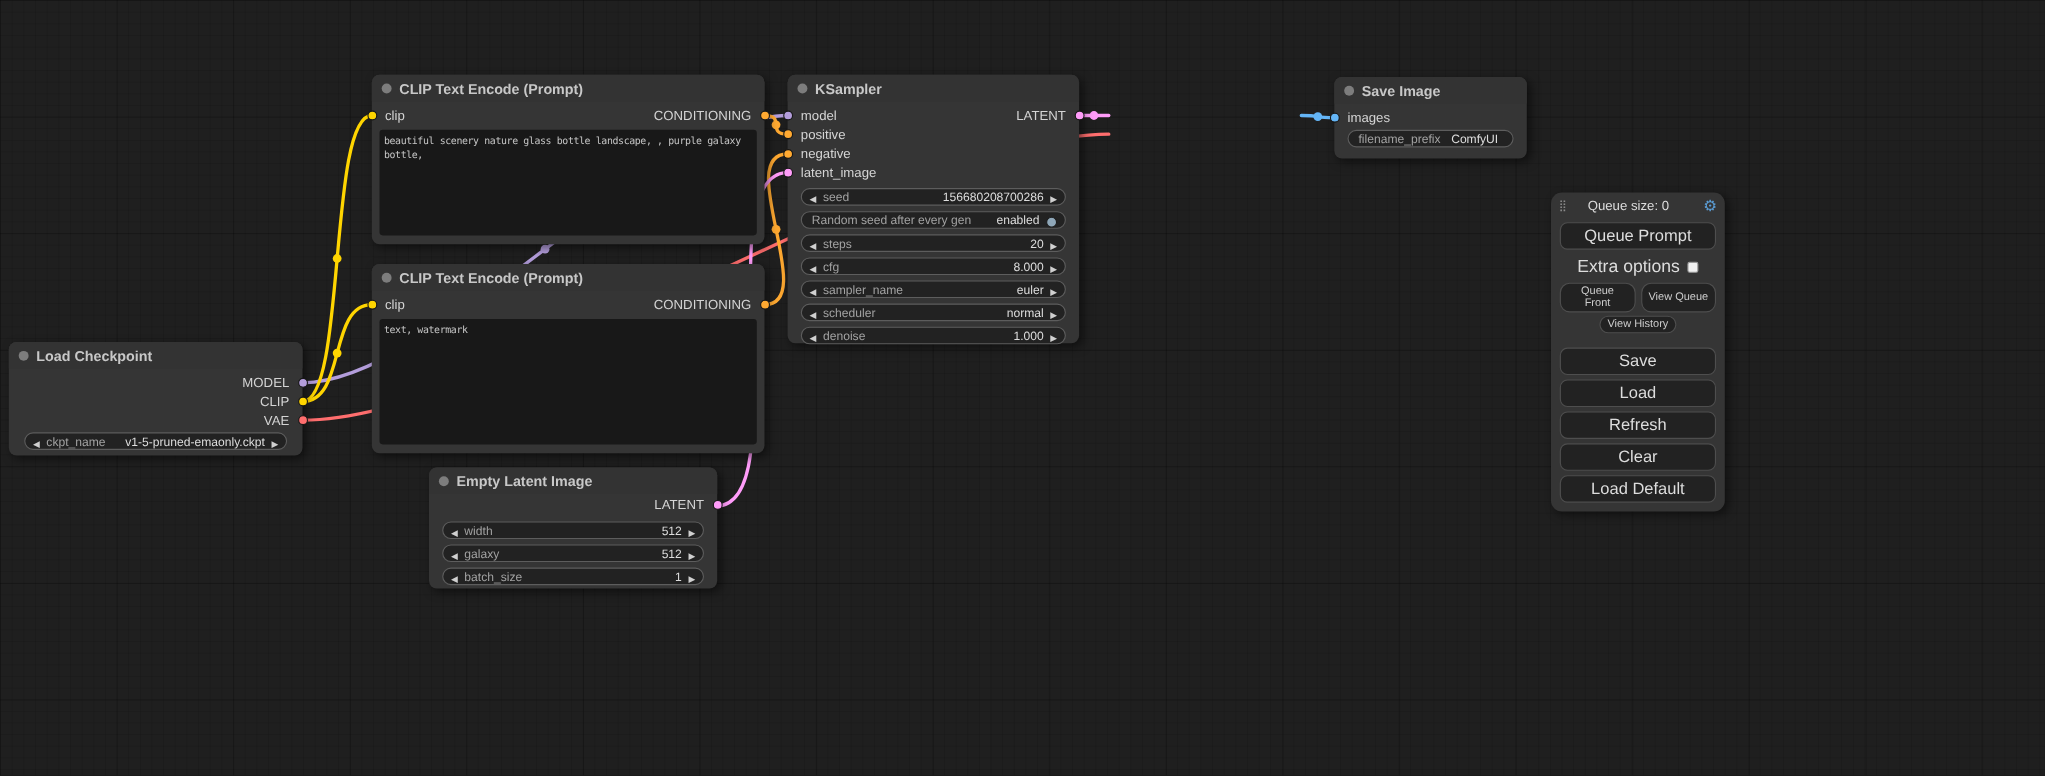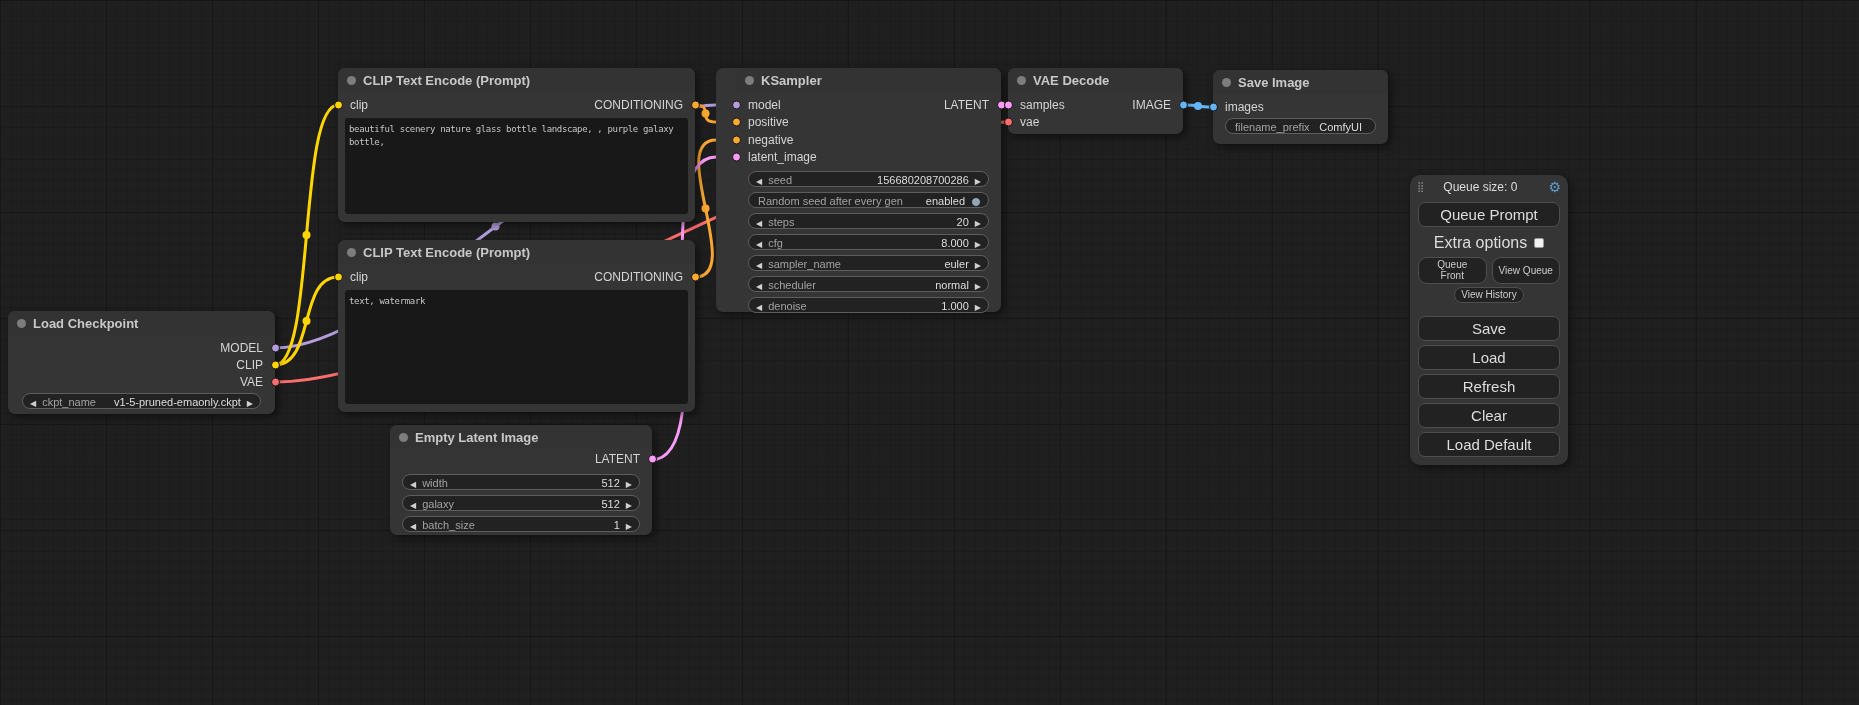--- a/index.html
+++ b/index.html
@@ -187,21 +187,21 @@
       </div>
       <div class="widget">
         <span class="warr">◀</span>
         <span class="wlabel">batch_size</span>
         <span class="wvalue">1</span>
         <span class="warr">▶</span>
       </div>
     </div>
   </div>
 
-  <div class="node" style="left:716px;top:68px;width:265px;height:244px;padding-left:20px;">
+  <div class="node" style="left:716px;top:68px;width:265px;height:244px;">
     <div class="nheader">
       <span class="ndot"></span>
       <span>KSampler</span>
     </div>
     <div class="nbody pad4">
       <div class="srow" style="height:17.5px;">
         <span class="pdot pl" style="background: rgb(179, 157, 219);"></span>
         <span>model</span>
         <span class="right">LATENT</span>
         <span class="pdot pr" style="background: rgb(255, 156, 249);"></span>
@@ -256,38 +256,20 @@
       </div>
       <div class="widget">
         <span class="warr">◀</span>
         <span class="wlabel">denoise</span>
         <span class="wvalue">1.000</span>
         <span class="warr">▶</span>
       </div>
     </div>
   </div>
 
-  <div class="node" style="left:1008px;top:68px;width:175px;height:66px;">
-    <div class="nheader">
-      <span class="ndot"></span>
-      <span>VAE Decode</span>
-    </div>
-    <div class="nbody pad4">
-      <div class="srow" style="height:17.5px;">
-        <span class="pdot pl" style="background: rgb(255, 156, 249);"></span>
-        <span>samples</span>
-        <span class="right">IMAGE</span>
-        <span class="pdot pr" style="background: rgb(100, 181, 246);"></span>
-      </div>
-      <div class="srow" style="height:17.5px;">
-        <span class="pdot pl" style="background: rgb(255, 110, 110);"></span>
-        <span>vae</span>
-      </div>
-    </div>
-  </div>
 
   <div class="node" style="left:1213px;top:70px;width:175px;height:74px;">
     <div class="nheader">
       <span class="ndot"></span>
       <span>Save Image</span>
     </div>
     <div class="nbody pad4">
       <div class="srow" style="height:17.5px;">
         <span class="pdot pl" style="background: rgb(100, 181, 246);"></span>
         <span>images</span>

